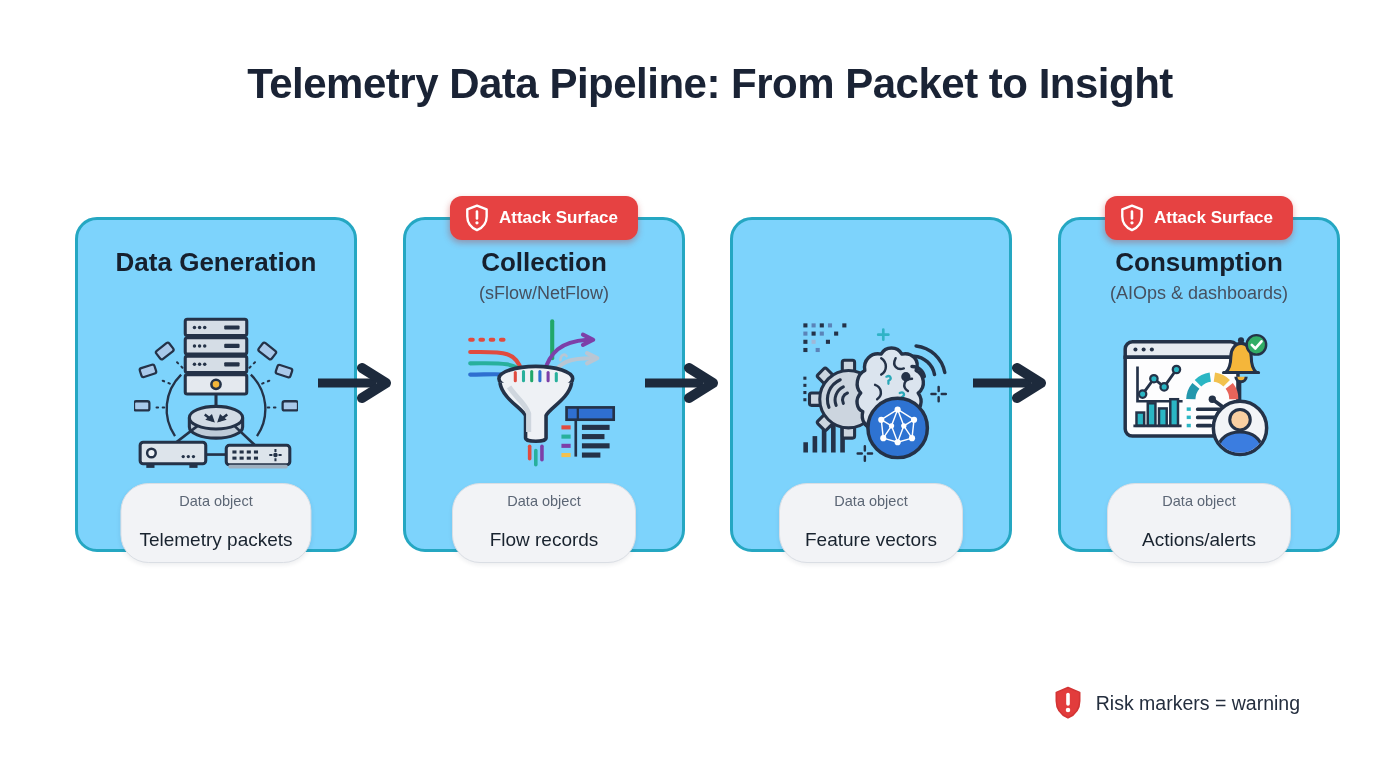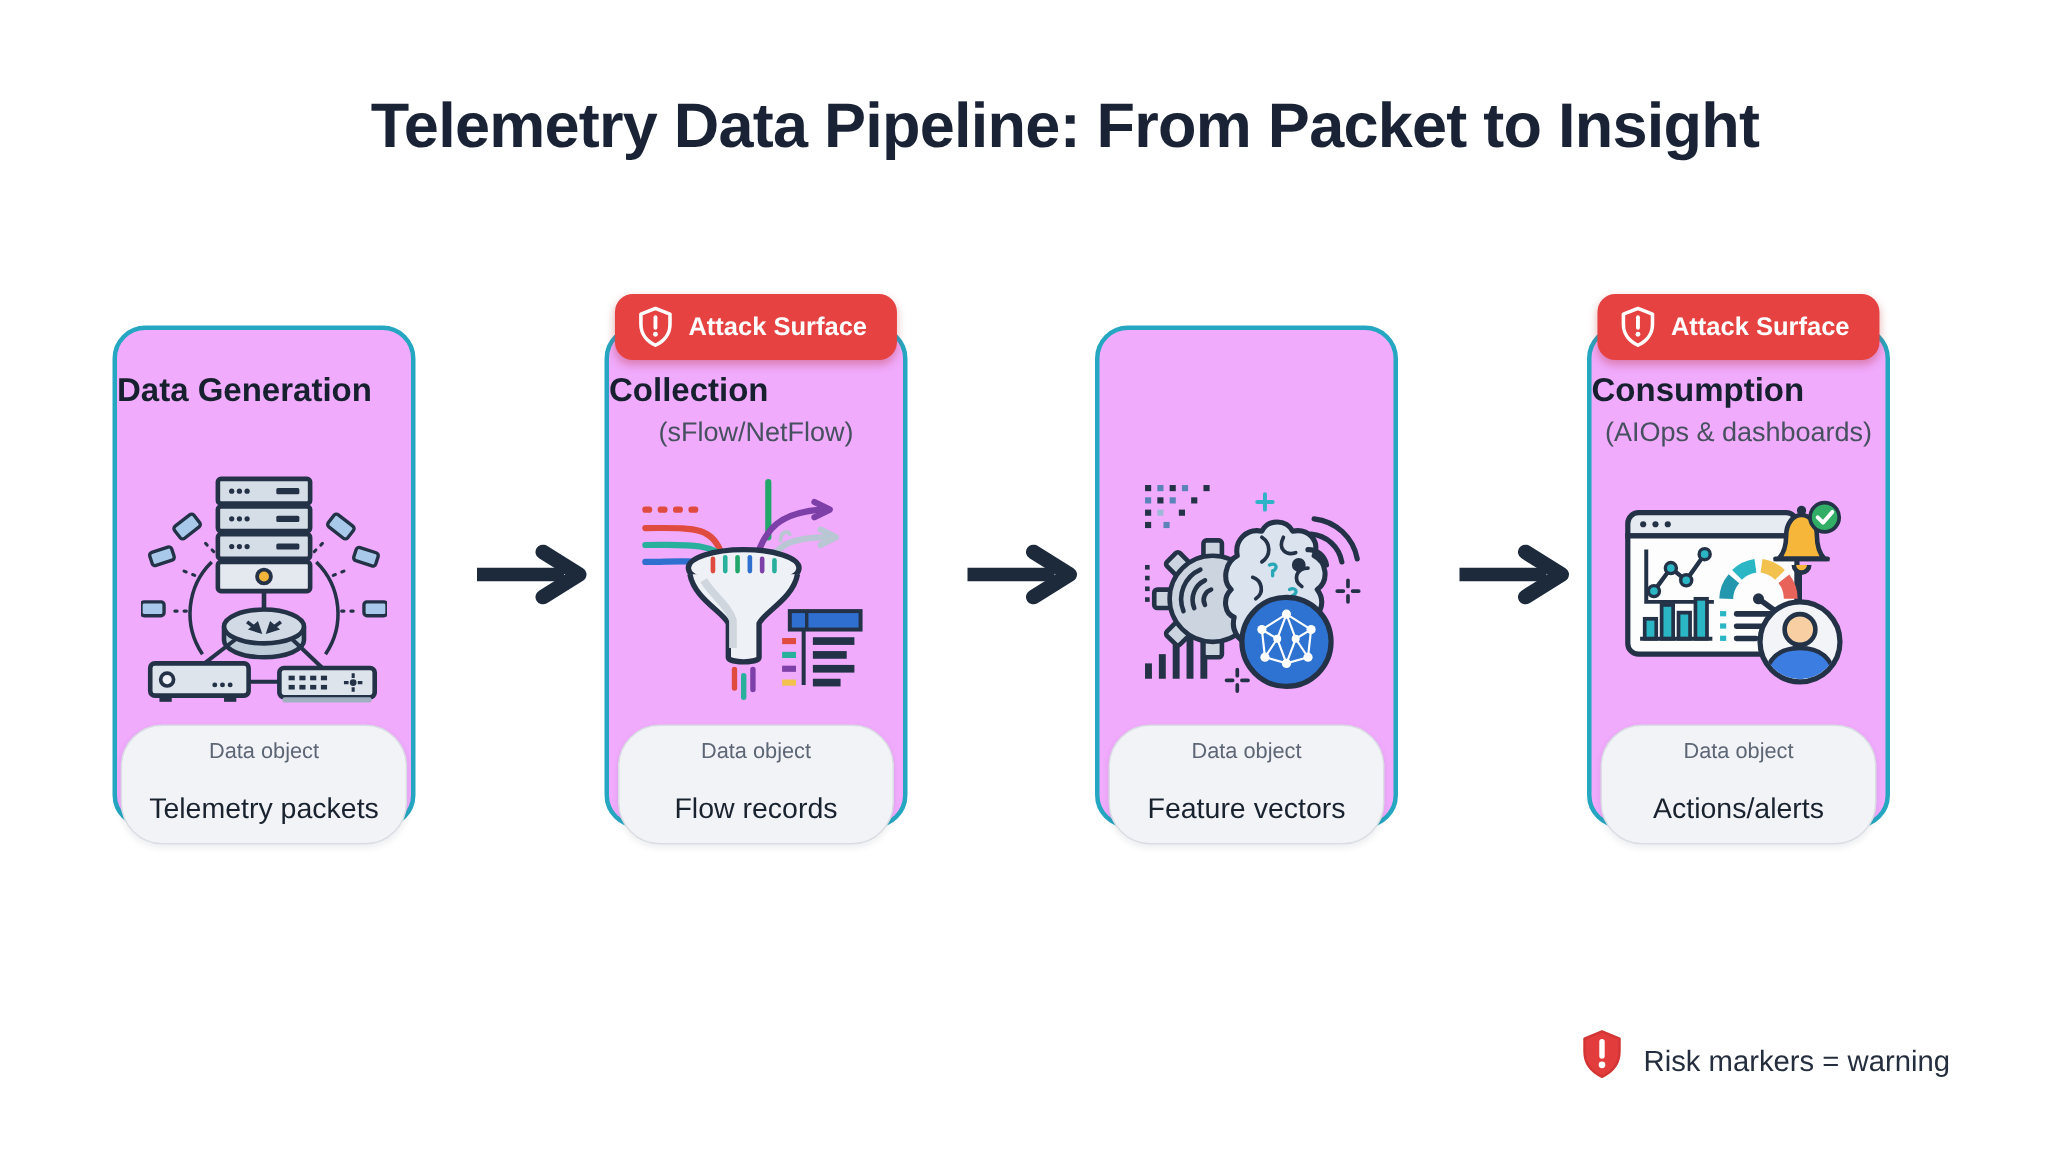--- a/index.html
+++ b/index.html
@@ -12,46 +12,46 @@
   html,body{width:1376px;height:768px;}
   body{
     position:relative;background:#ffffff;overflow:hidden;
     font-family:"Liberation Sans","DejaVu Sans",sans-serif;color:var(--navy);
   }
   .main-title{
     position:absolute;top:60px;left:0;width:100%;text-align:center;
     font-size:42px;font-weight:800;letter-spacing:-0.5px;color:#1a2335;padding-left:44px;
   }
   .stage-card{
-    position:absolute;top:217px;width:202px;height:335px;background:#f0abfc;
+    position:absolute;top:217px;width:282px;height:335px;background:#7dd3fc;
     border:3px solid var(--teal-border);border-radius:22px;
   }
   .card-1{left:75px}.card-2{left:403px}.card-3{left:730px}.card-4{left:1058px}
-  .stage-title{margin-top:27px;text-align:left;font-size:22px;font-weight:700;color:#16202e;}
+  .stage-title{margin-top:27px;text-align:center;font-size:26px;font-weight:700;color:#16202e;}
   .stage-subtitle{margin-top:5px;text-align:center;font-size:18px;color:var(--gray-sub);}
   .stage-icon{position:absolute;top:93px;left:50%;transform:translateX(-50%);}
   .badge{
     position:absolute;top:-24px;left:50%;transform:translateX(-50%);
     display:flex;align-items:center;gap:9px;height:44px;padding:0 20px 0 14px;
     background:var(--red);border-radius:12px;box-shadow:0 3px 6px rgba(180,40,40,.35);
     white-space:nowrap;z-index:3;
   }
   .badge-label{color:#fff;font-size:17px;font-weight:700;}
   .data-pill{
     position:absolute;bottom:-14px;left:50%;transform:translateX(-50%);
     min-width:184px;padding:9px 18px 11px;text-align:center;white-space:nowrap;
     background:var(--pill-bg);border:1.5px solid var(--pill-border);border-radius:28px;
     box-shadow:0 2px 4px rgba(30,40,60,.08);z-index:2;
   }
   .pill-label{font-size:14.5px;color:var(--pill-label);}
   .pill-value{margin-top:20px;font-size:19px;color:#19232f;}
   .flow-arrow{position:absolute;top:363px;width:88px;height:40px;}
   .arrow-1{left:316px}.arrow-2{left:643px}.arrow-3{left:971px}
   .legend{
-    position:absolute;top:686px;right:76px;display:flex;align-items:flex-end;gap:13px;
+    position:absolute;top:686px;right:76px;display:flex;align-items:center;gap:13px;
   }
   .legend-text{font-size:19.5px;color:#242e3e;}
   svg{display:block;}
 </style>
 </head>
 <body>
 
 <div class="main-title">Telemetry Data Pipeline: From Packet to Insight</div>
 
 <div class="stage-card card-1">

